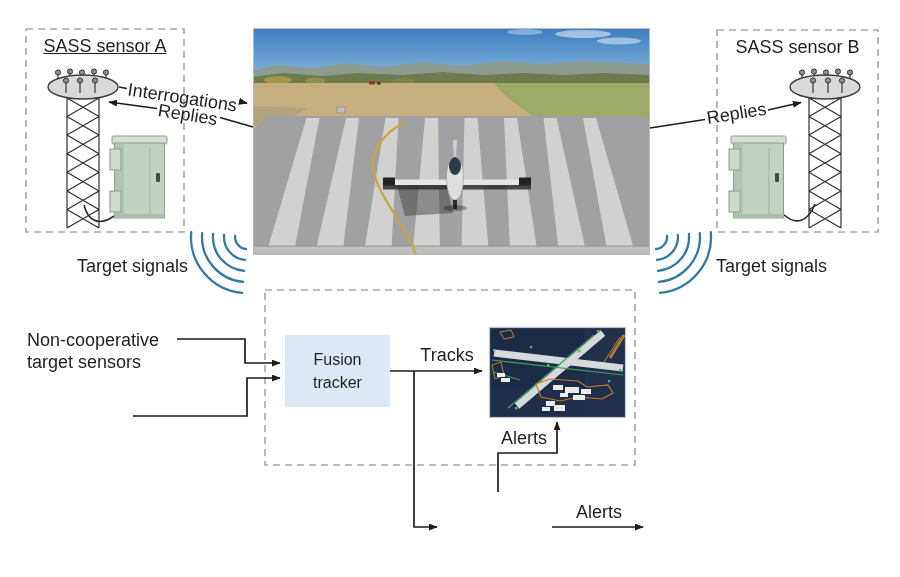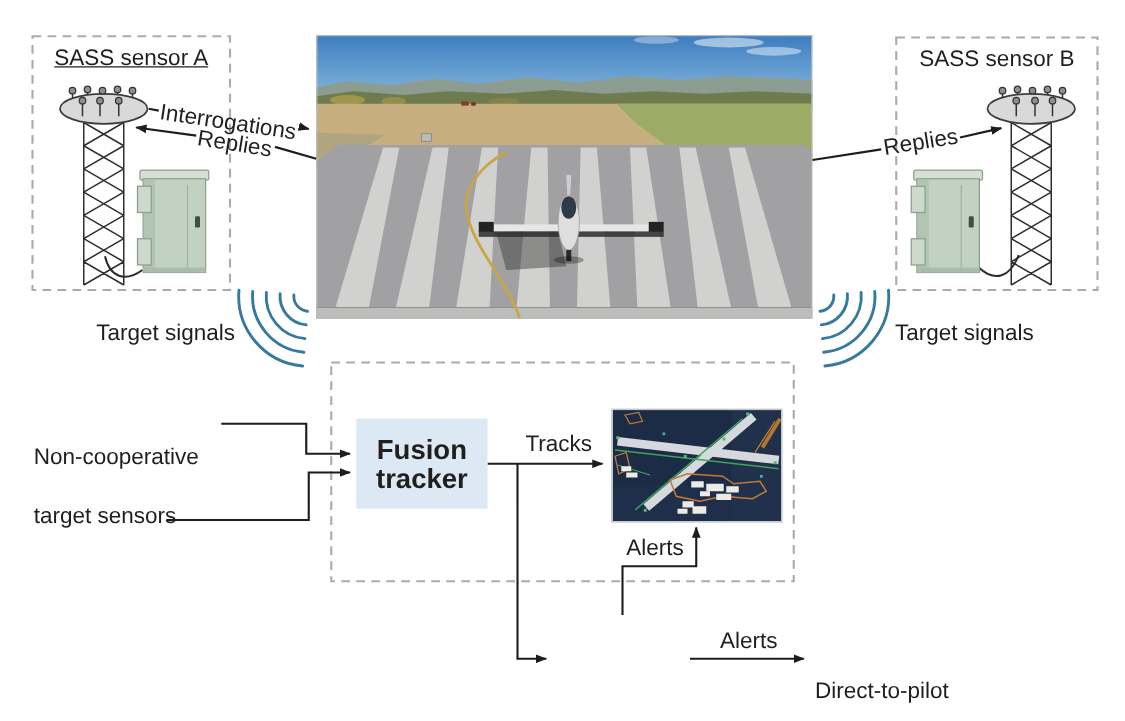--- a/index.html
+++ b/index.html
@@ -3,23 +3,23 @@
 <meta charset="utf-8">
 <style>
   html,body{margin:0;padding:0;background:#ffffff;}
   #canvas{position:relative;width:900px;height:577px;background:#fff;overflow:hidden;
           font-family:"Liberation Sans",sans-serif;color:#201f1d;}
   #artwork{position:absolute;left:0;top:0;}
   .lbl{position:absolute;font-size:18px;line-height:21px;white-space:nowrap;}
   .ctr{text-align:center;}
   .rt{text-align:right;}
   .ml{line-height:22px;}
-  .ml span{display:block;margin-top:25px;}
+  .ml span{display:block;}
   .node{position:absolute;display:flex;flex-direction:column;align-items:center;justify-content:center;
-        background:var(--box-fill,#dce9f4);font-size:22px;line-height:23px;text-align:center;font-weight:bold;}
+        background:var(--box-fill,#dce9f4);font-size:16px;line-height:23px;text-align:center;}
   .rot{transform-origin:0 50%;}
   .ln{stroke:var(--line,#1d1d1b);stroke-width:1.7;fill:none;}
   .dashed{stroke:var(--dashed-border,#ababab);stroke-width:1.7;fill:none;stroke-dasharray:7 5;}
   .arc{stroke:var(--signal-arc,#35799f);stroke-width:2.3;fill:none;stroke-linecap:round;}
 </style>
 </head>
 <body>
 
 <div id="canvas">
 
@@ -241,16 +241,15 @@
   <span>tracker</span>
 </div>
 
 <div class="lbl ctr" style="left:408px;top:345px;width:78px;">Tracks</div>
 <div class="lbl ctr" style="left:494px;top:428px;width:60px;">Alerts</div>
 
 
 <div class="lbl ctr" style="left:568px;top:502px;width:62px;">Alerts</div>
 
 <div class="lbl ml" style="left:652px;top:516px;">
-  <span>Direct-to-pilot</span>
 </div>
 
 </div>
 
 </body></html>

